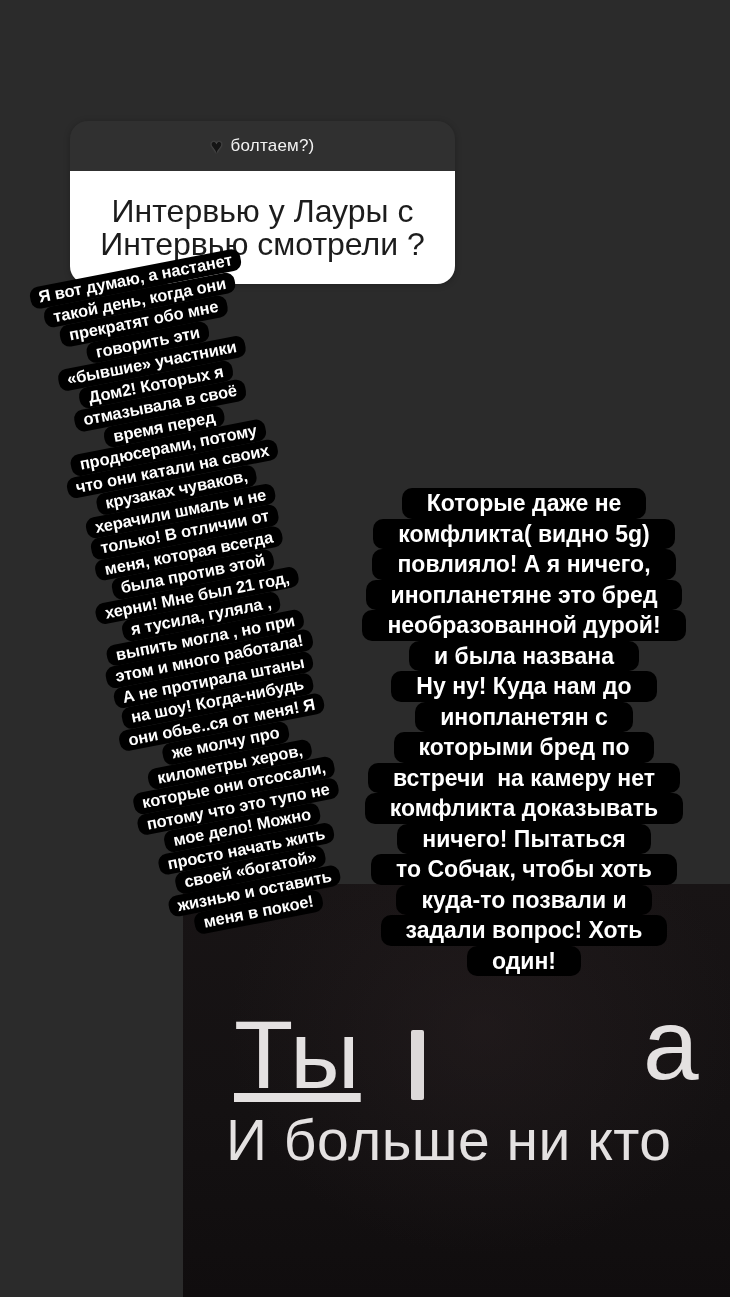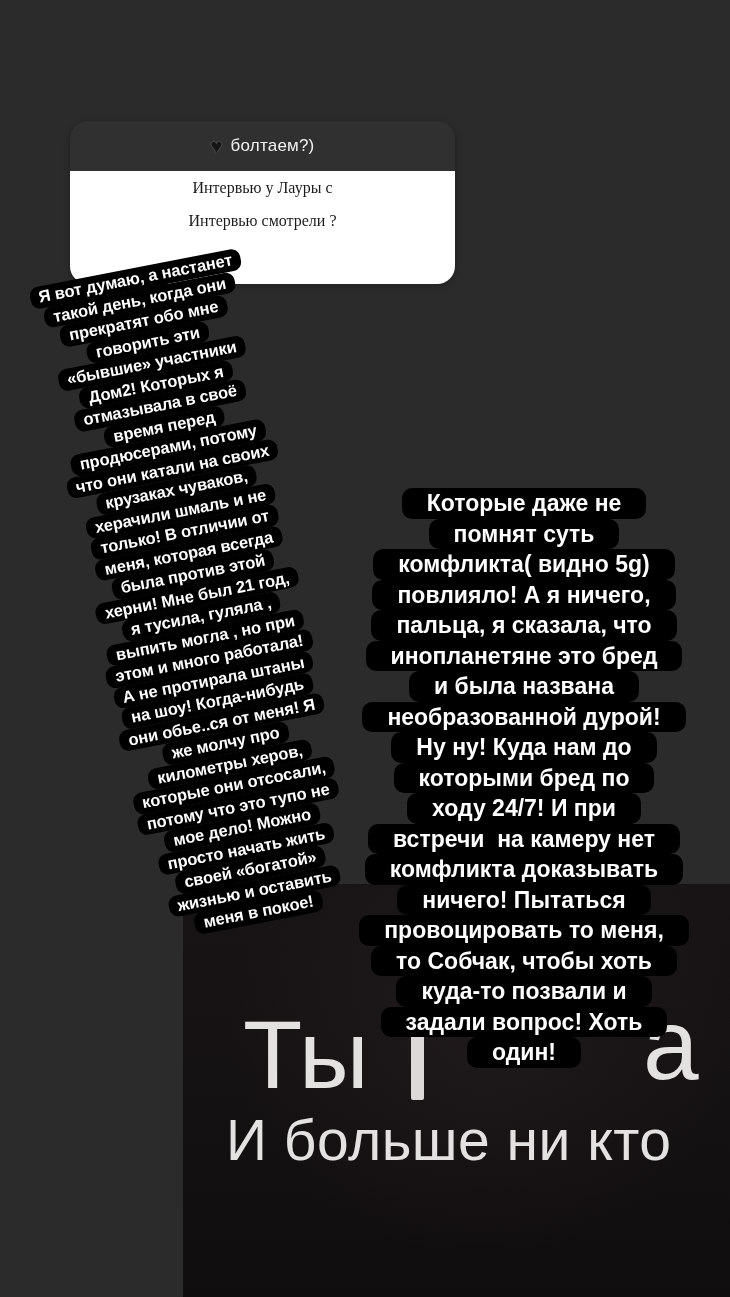--- a/index.html
+++ b/index.html
@@ -18,22 +18,22 @@
   .qcard-header{
     height:50px;background:#303030;display:flex;align-items:center;justify-content:center;
     color:#f2f2f2;font-size:17px;letter-spacing:.2px;
   }
   .qheart{
     font-size:20px;color:#151515;margin-right:8px;line-height:1;
     text-shadow:0 0 2px rgba(255,255,255,.35);
   }
   .qcard-body{
     background:#ffffff;height:113px;display:flex;flex-direction:column;
-    align-items:center;
-    color:#1c1c1c;font-size:16px;line-height:33px;text-align:center;font-family:Liberation Serif, serif;
+    align-items:center;justify-content:center;
+    color:#1c1c1c;font-size:32px;line-height:33px;text-align:center;
   }
 
   
   .tblock{
     position:absolute;display:flex;flex-direction:column;align-items:center;
   }
   .tblock .line{
     background:#000;color:#fff;font-weight:bold;text-align:center;
     white-space:pre;
   }
@@ -53,22 +53,22 @@
   }
 
   
   .photo{
     position:absolute;left:183px;top:884px;width:547px;height:413px;z-index:1;
     background:
       radial-gradient(ellipse at 55% 35%, rgba(48,38,40,.35), rgba(0,0,0,0) 60%),
       linear-gradient(180deg,#181415 0%, #141112 55%, #100d0e 100%);
   }
   .photo-word1{
-    position:absolute;left:60px;top:122px;
-    color:#e4e1e1;font-size:97px;line-height:1;letter-spacing:1px;
+    position:absolute;left:51px;top:122px;
+    color:#e4e1e1;font-size:97px;line-height:1;letter-spacing:1px;text-decoration:underline;
   }
   .photo-frag-stem{
     position:absolute;left:228px;top:146px;width:13px;height:70px;
     background:#ddd9d9;border-radius:2px;
   }
   .photo-frag-a{
     position:absolute;left:460px;top:110px;
     color:#e4e1e1;font-size:100px;line-height:1;
   }
   .photo-word2{
@@ -94,34 +94,31 @@
       <span>болтаем?)</span>
     </div>
     <div class="qcard-body">
       <span>Интервью у Лауры с</span>
       <span>Интервью смотрели ?</span>
     </div>
   </div>
 
   <div class="tblock tblock-right">
       <span class="line">Которые даже не</span>
-      <span class="line">помнят суть</span>
       <span class="line">комфликта( видно 5g)</span>
       <span class="line">повлияло! А я ничего,</span>
-      <span class="line">пальца, я сказала, что</span>
       <span class="line">инопланетяне это бред</span>
+      <span class="line">необразованной дурой!</span>
       <span class="line">и была названа</span>
-      <span class="line">необразованной дурой!</span>
       <span class="line">Ну ну! Куда нам до</span>
+      <span class="line">инопланетян с</span>
       <span class="line">которыми бред по</span>
-      <span class="line">ходу 24/7! И при</span>
       <span class="line">встречи  на камеру нет</span>
       <span class="line">комфликта доказывать</span>
       <span class="line">ничего! Пытаться</span>
-      <span class="line">провоцировать то меня,</span>
       <span class="line">то Собчак, чтобы хоть</span>
       <span class="line">куда-то позвали и</span>
       <span class="line">задали вопрос! Хоть</span>
       <span class="line">один!</span>
     </div>
 
   <div class="tblock tblock-left">
       <span class="line">Я вот думаю, а настанет</span>
       <span class="line">такой день, когда они</span>
       <span class="line">прекратят обо мне</span>

